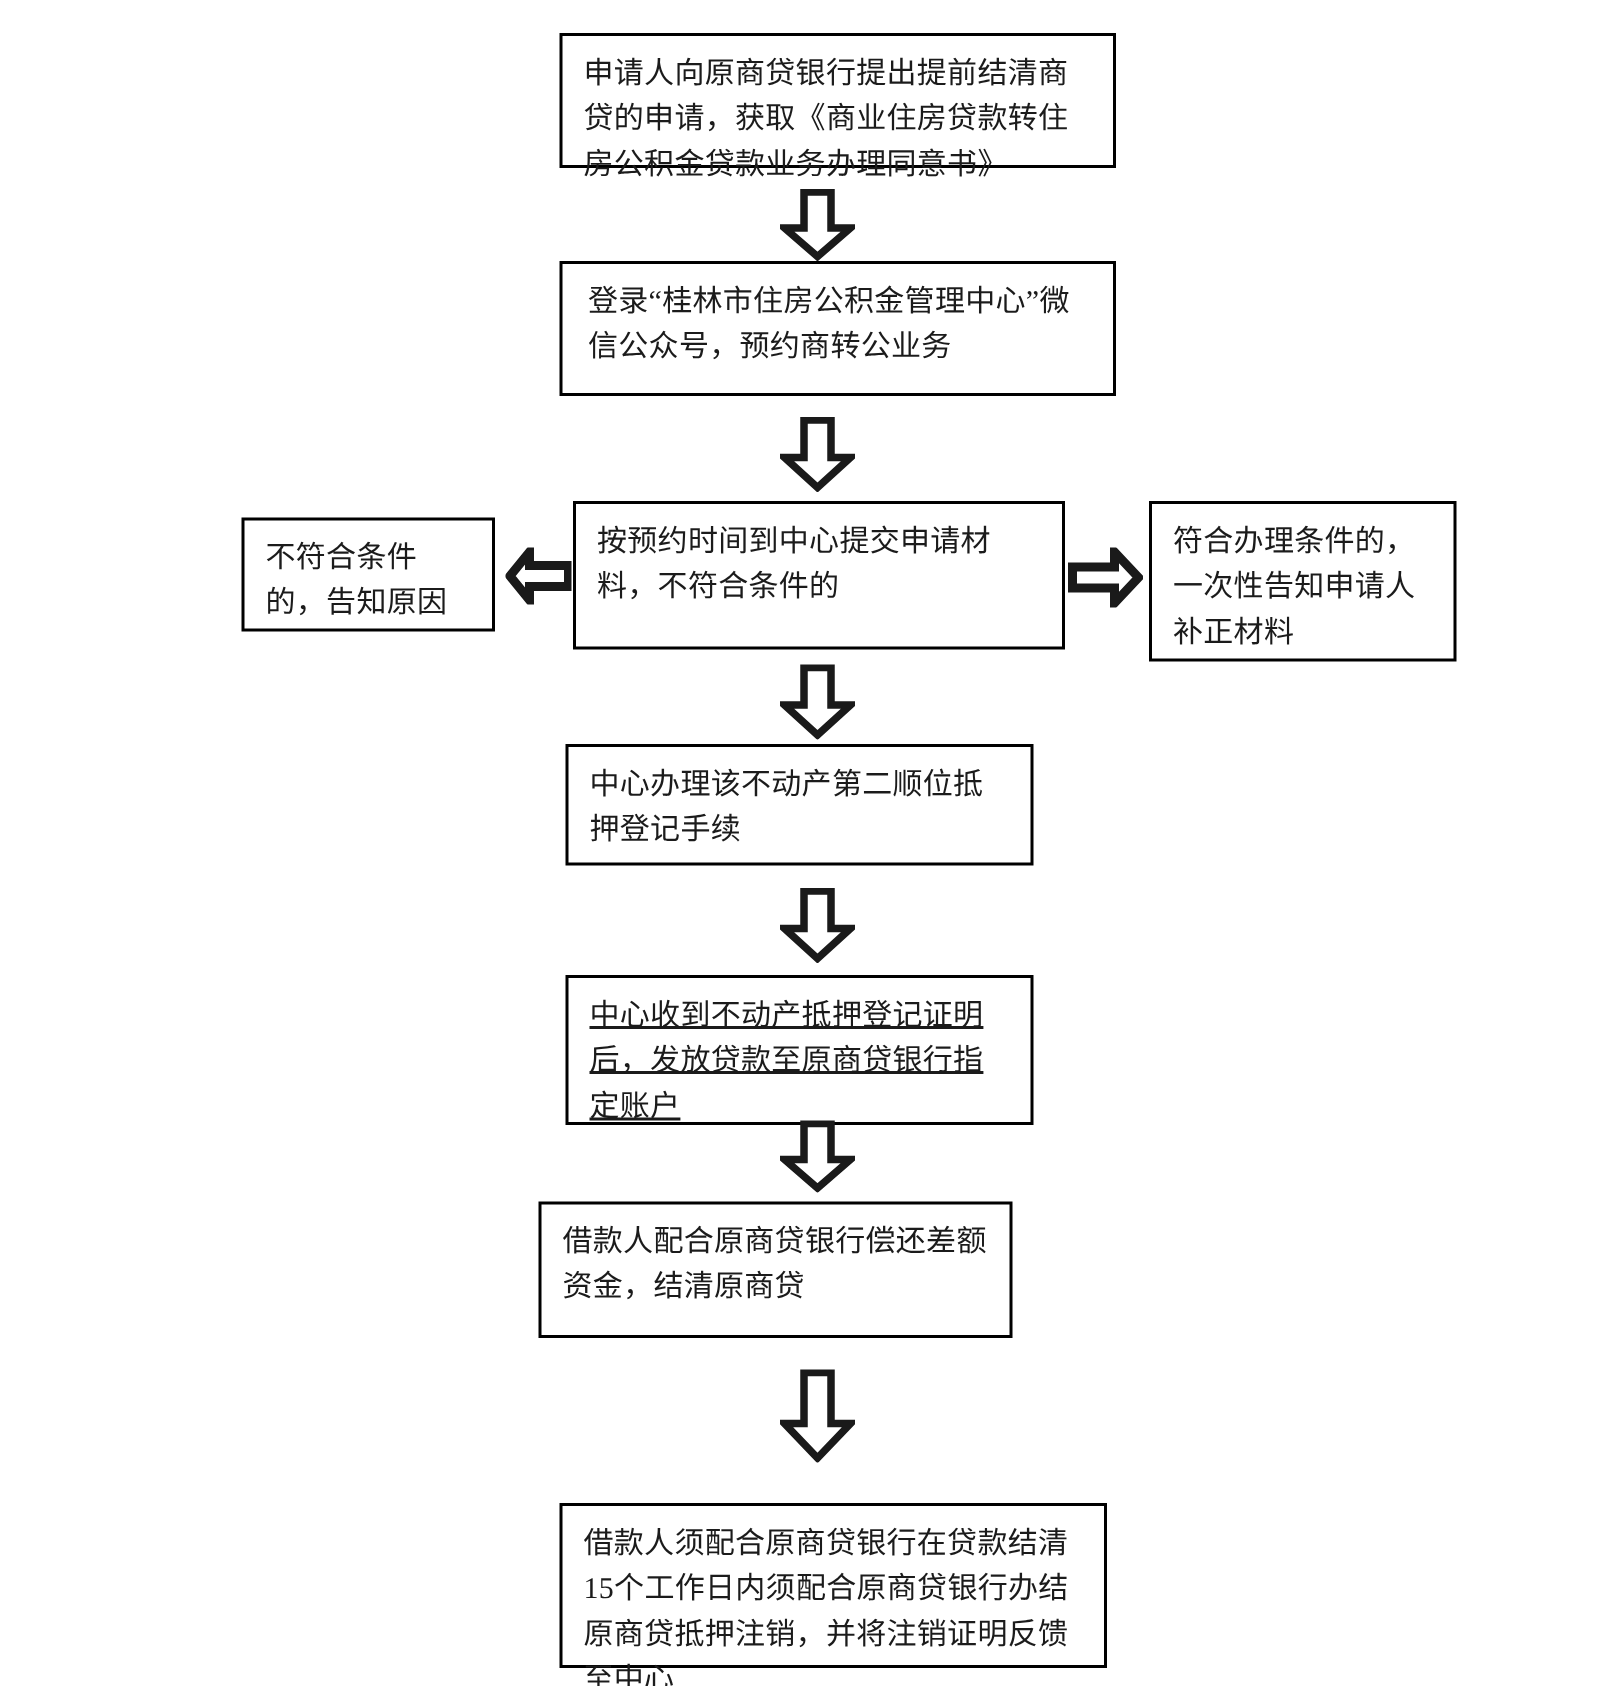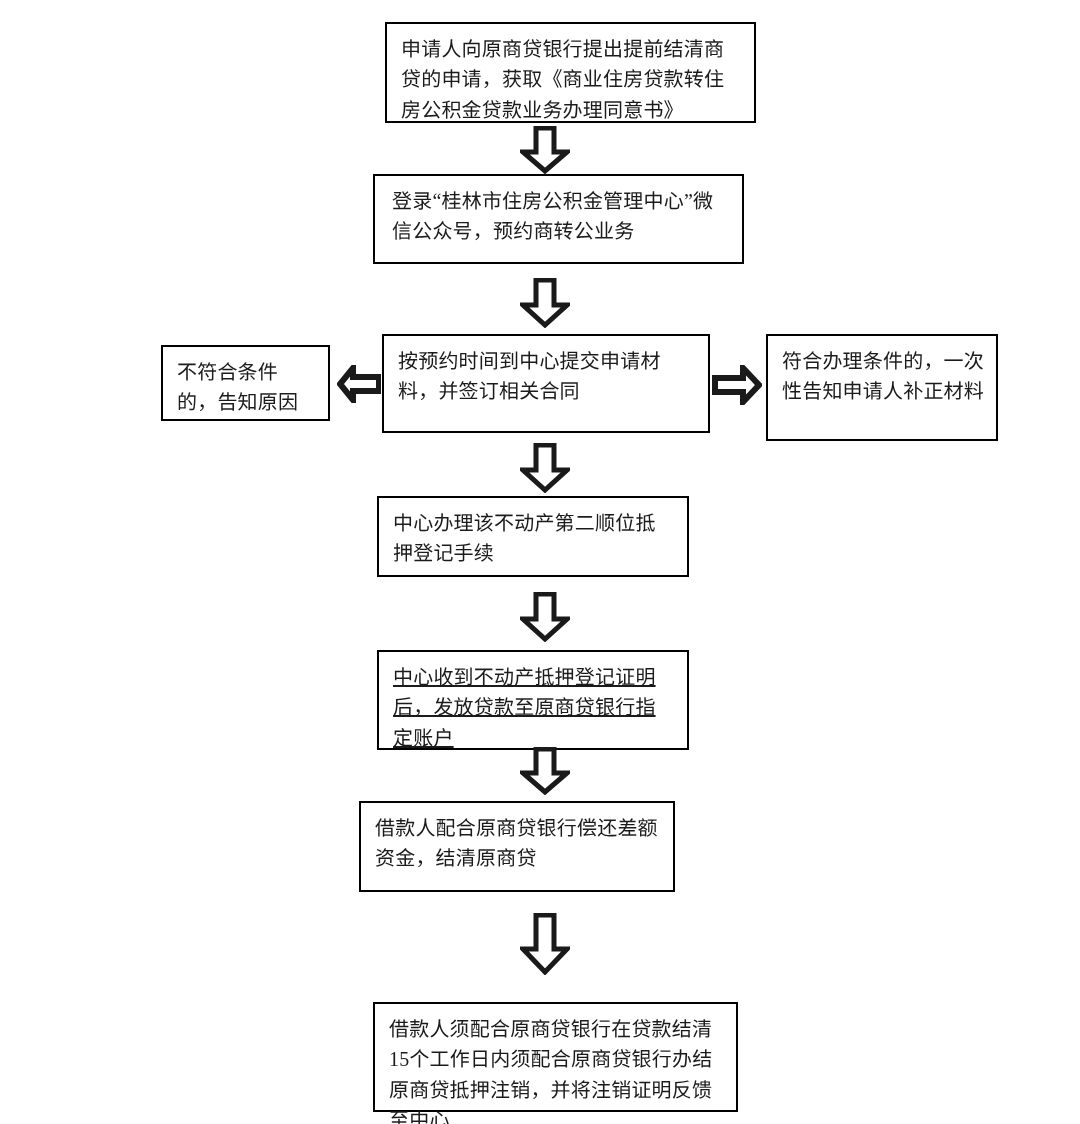--- a/index.html
+++ b/index.html
@@ -52,21 +52,21 @@
   }
   .arrow.horiz svg path {
     stroke-width: 6;
   }
 </style>
 </head>
 <body>
 
 <div id="flowchart-root">
 
-  <div class="node" style="left:373px; top:22px; width:371px; height:101px;margin-left:12px;">申请人向原商贷银行提出提前结清商贷的申请，获取《商业住房贷款转住房公积金贷款业务办理同意书》</div>
+  <div class="node" style="left:373px; top:22px; width:371px; height:90px;">申请人向原商贷银行提出提前结清商贷的申请，获取《商业住房贷款转住房公积金贷款业务办理同意书》</div>
 
   <span class="arrow vert" style="left:520px; top:126px; width:50px; height:48px;">
     <svg viewBox="0 0 50 48" preserveAspectRatio="none">
       <path d="M16 2 L34 2 L34 26 L47 26 L25 45 L3 26 L16 26 Z"></path>
     </svg>
   </span>
 
   <div class="node" style="left:373px; top:174px; width:371px; height:90px;padding-left:17px;">登录“桂林市住房公积金管理中心”微信公众号，预约商转公业务</div>
 
   <span class="arrow vert" style="left:520px; top:278px; width:50px; height:50px;">
@@ -76,29 +76,29 @@
   </span>
 
   <div class="node" style="left:161px; top:345px; width:169px; height:76px;">不符合条件的，告知原因</div>
 
   <span class="arrow horiz" style="left:337px; top:365px; width:44px; height:38px;">
     <svg viewBox="0 0 44 38" preserveAspectRatio="none">
       <path d="M42 12 L16 12 L16 3 L3 19 L16 35 L16 26 L42 26 Z"></path>
     </svg>
   </span>
 
-  <div class="node" style="left:382px; top:334px; width:328px; height:99px;">按预约时间到中心提交申请材料，并签订相关合同</div>
+  <div class="node" style="left:382px; top:334px; width:328px; height:99px;">按预约时间到中心提交申请材料，不符合条件的</div>
 
   <span class="arrow horiz" style="left:712px; top:365px; width:50px; height:40px;">
     <svg viewBox="0 0 50 40" preserveAspectRatio="none">
       <path d="M3 13 L31 13 L31 3 L47 20 L31 37 L31 27 L3 27 Z"></path>
     </svg>
   </span>
 
-  <div class="node" style="left:766px; top:334px; width:232px; height:107px;">符合办理条件的，一次性告知申请人补正材料</div>
+  <div class="node" style="left:766px; top:334px; width:205px; height:107px;">符合办理条件的，一次性告知申请人补正材料</div>
 
   <span class="arrow vert" style="left:520px; top:443px; width:50px; height:50px;">
     <svg viewBox="0 0 50 50" preserveAspectRatio="none">
       <path d="M16 2 L34 2 L34 27 L47 27 L25 47 L3 27 L16 27 Z"></path>
     </svg>
   </span>
 
   <div class="node" style="left:377px; top:496px; width:312px; height:81px;">中心办理该不动产第二顺位抵押登记手续</div>
 
   <span class="arrow vert" style="left:520px; top:592px; width:50px; height:50px;">

